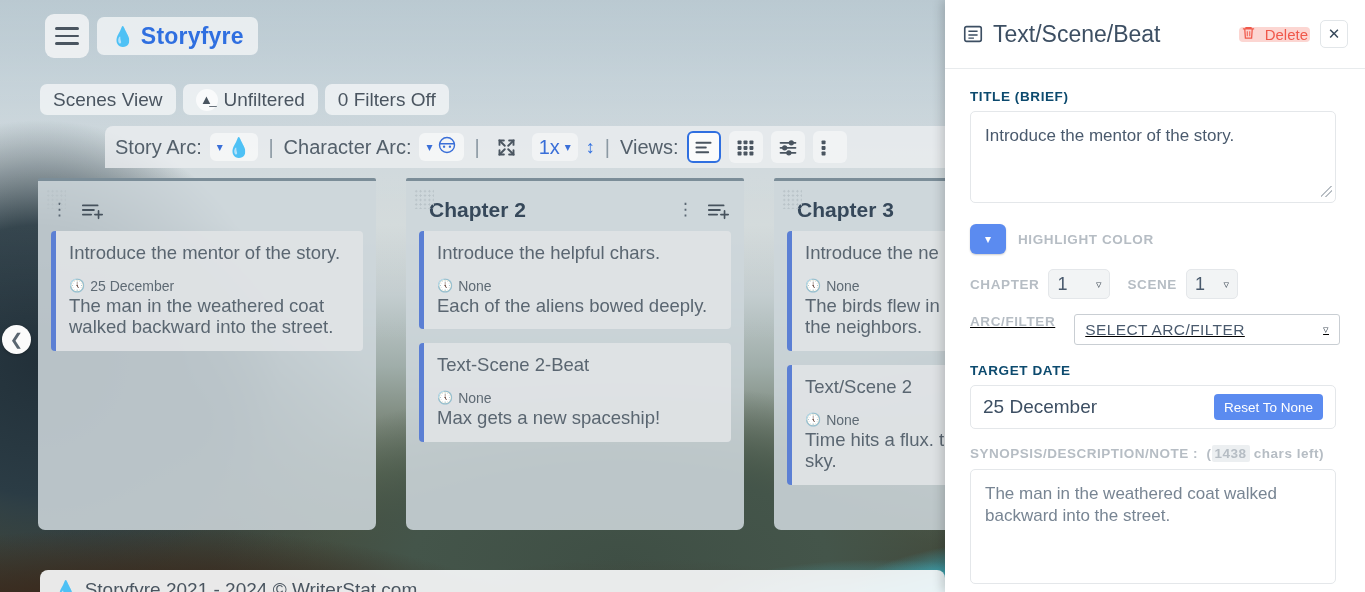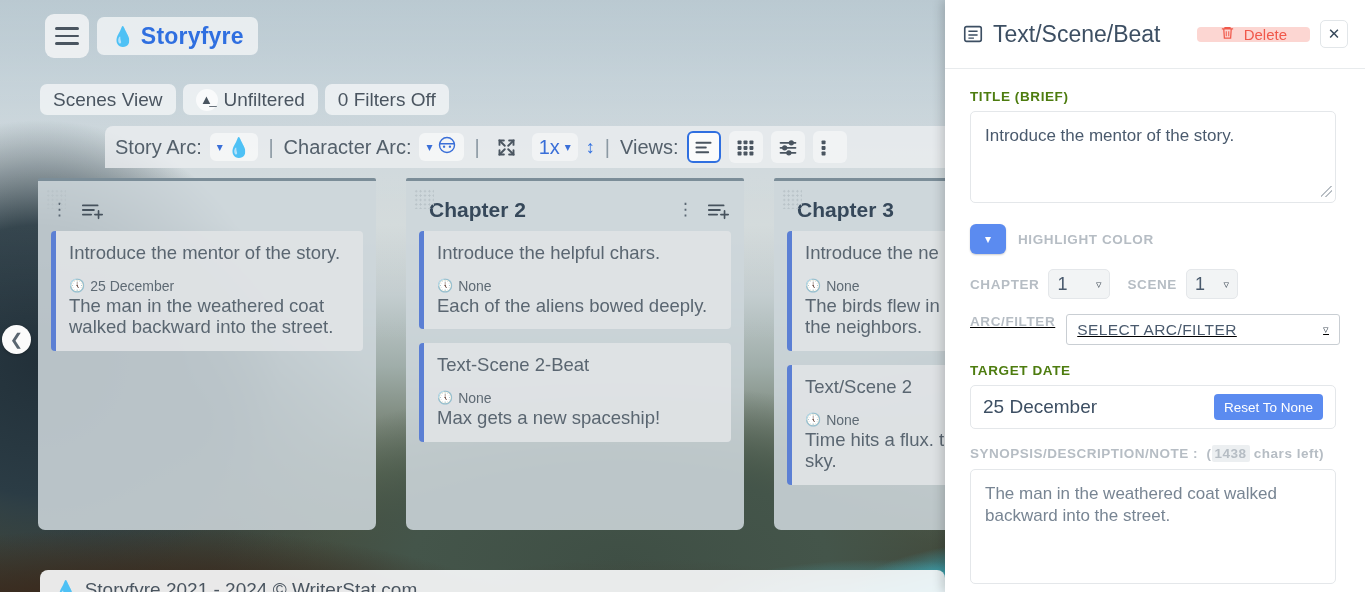--- a/index.html
+++ b/index.html
@@ -181,34 +181,34 @@
     overflow: hidden;
   }
   #panel-head {
     height: 69px; display: flex; align-items: center; padding: 0 17px;
     border-bottom: 1px solid #e8ebed; gap: 10px;
   }
   #panel-title { font-size: 23px; color: #3d4f63; display:flex; align-items:center; gap:9px; flex:1; }
   .doc-ic { color: #3d4f63; display:inline-flex; }
   #delete-btn {
     background: #fcd6d2; border: none; border-radius: 4px;
-    height: 15px; padding: 0 23px;
+    height: 15px; padding: 0 2px;
     display: inline-flex; align-items: center; gap: 9px;
     color: #f0584a; font-size: 15px; cursor: pointer;
     font-family: "Liberation Sans", sans-serif;
   }
   #close-btn {
     width: 28px; height: 28px; border: 1px solid #e2e6e9; border-radius: 5px;
     background: #fff; color: #36485a; font-size: 15px;
     display: flex; align-items: center; justify-content: center; cursor: pointer;
   }
   #panel-body { padding: 20px 25px 0 25px; }
 
   .fld-label {
-    font-size: 13.5px; color: #4d7c0f; letter-spacing: .6px; font-weight: bold;
+    font-size: 13.5px; color: #0c4a6e; letter-spacing: .6px; font-weight: bold;
     text-transform: uppercase; margin-bottom: 7px;
   }
   .ta {
     width: 366px; border: 1px solid #e4e7ea; border-radius: 5px;
     padding: 13px 14px; font-size: 17px; color: #4a5a6d;
     font-family: "Liberation Sans", sans-serif; resize: none; outline: none;
     line-height: 1.3; background: #fff;
   }
   #title-ta { height: 92px; }
   #syn-ta { height: 115px; color: #788593; }
@@ -229,21 +229,21 @@
     display: inline-flex; align-items: center; justify-content: space-between; gap: 14px;
     font-size: 18px; color: #4a5a6d; cursor: pointer;
   }
   .dd-caret { font-size: 11px; color: #4a5560; }
 
   .row-arc { display: flex; gap: 11px; margin-top: 15px; text-decoration: underline; }
   #arc-dd {
     flex: 1; height: 31px; padding: 0 10px;
     background: #fff; border: 1px solid #c9ced3; border-radius: 3px;
     display: flex; align-items: center; justify-content: space-between;
-    font-size: 15.5px; color: #4a5a6d; letter-spacing: .4px; cursor: pointer;
+    font-size: 15.5px; color: #4a5a6d; letter-spacing: .4px; cursor: pointer; margin-left: 8px;
   }
 
   .mt18 { margin-top: 18px; }
   #date-box {
     width: 366px; height: 44px; border: 1px solid #e4e7ea; border-radius: 5px;
     display: flex; align-items: center; padding: 0 12px; gap: 10px; background:#fff;
   }
   #date-val { flex: 1; font-size: 19px; color: #3d4f63; }
   #reset-btn {
     background: #5b8bf0; border: none; border-radius: 4px; color: #fff;

